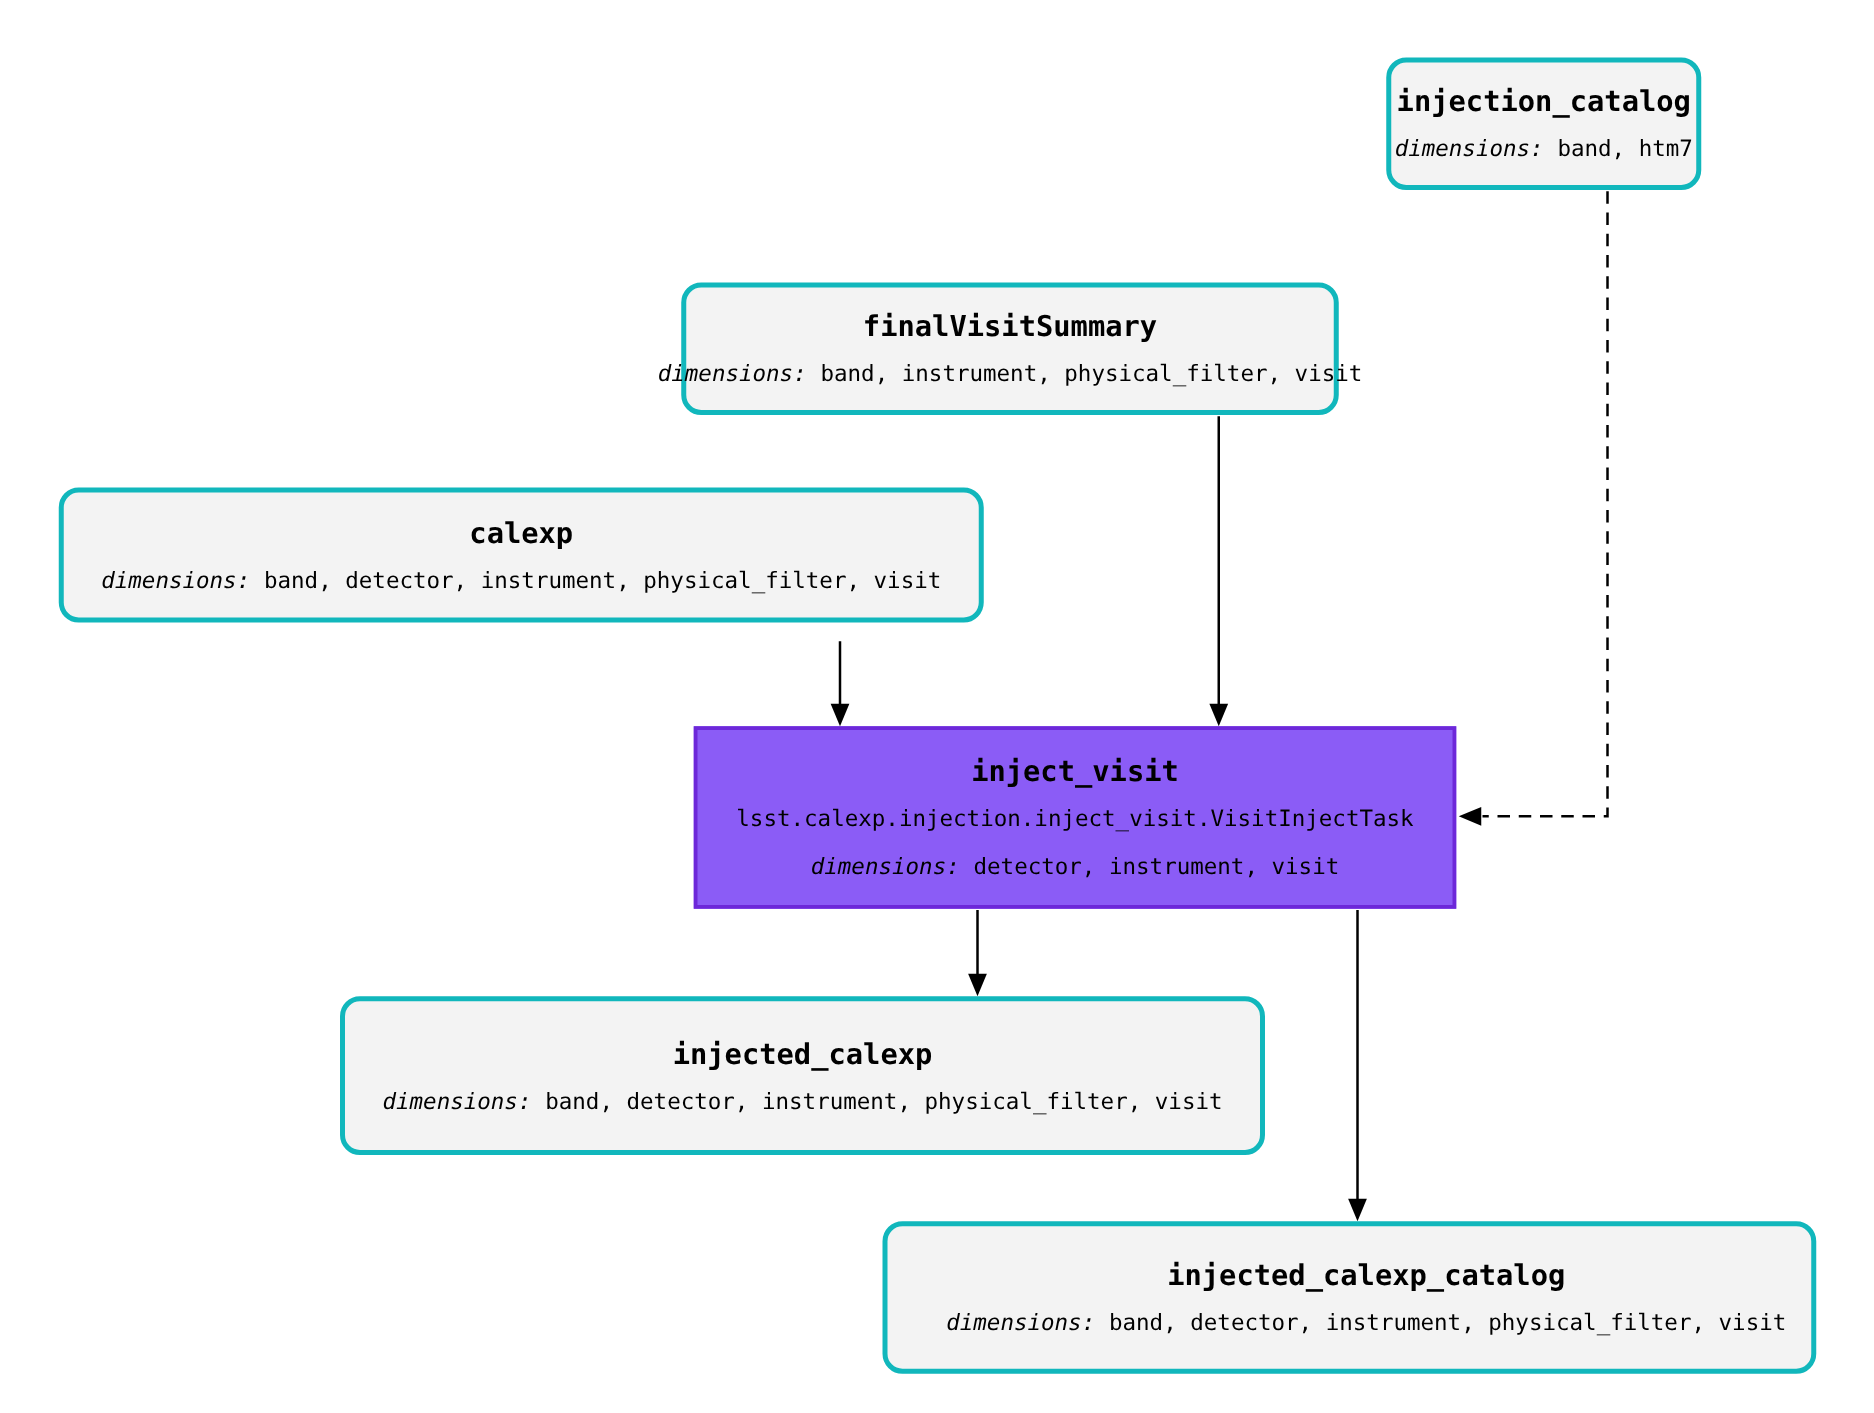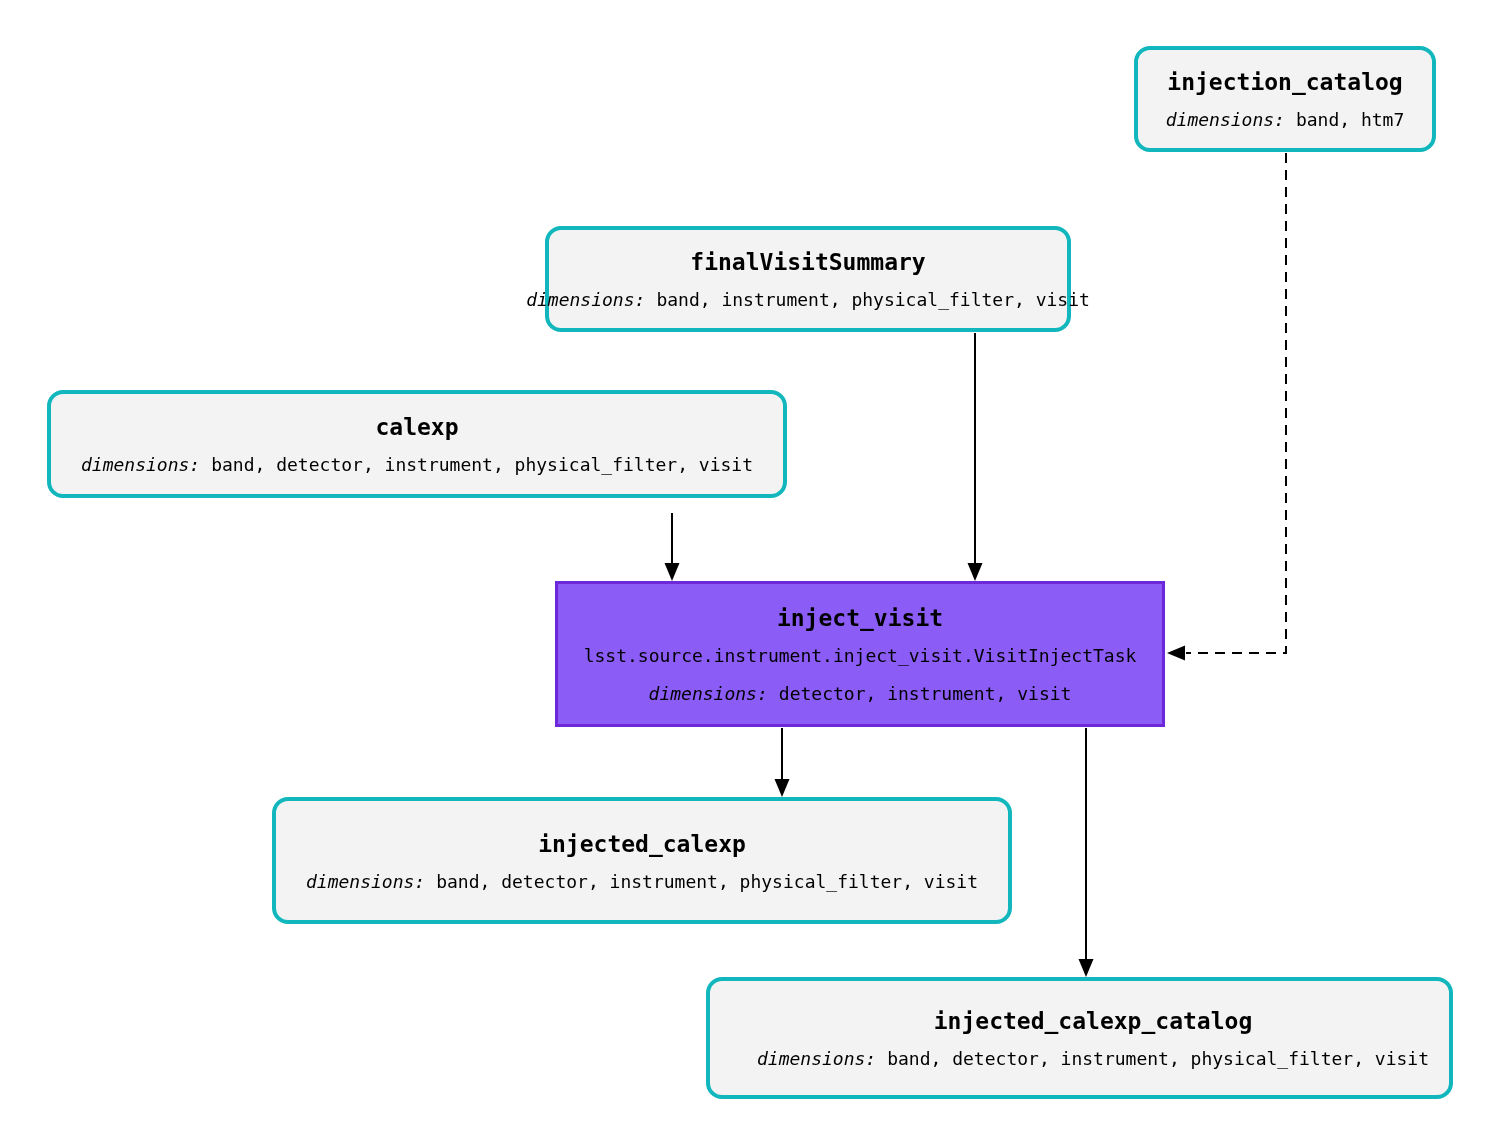--- a/index.html
+++ b/index.html
@@ -53,21 +53,21 @@
     line-height: 28px;
   }
   .task .task-class { margin-top: 6px; }
   .task .dims-line  { margin-top: 10px; }
   .dataset .dims-line { margin-top: 6px; }
   .dim-label {
     font-style: italic;
     margin-right: 11px;
   }
   
-  #node-injection-catalog       { left: 1134px; top:  46px; width: 302px; height: 106px; }
+  #node-injection-catalog       { left: 1109px; top:  46px; width: 252px; height: 106px; }
   #node-finalVisitSummary       { left:  545px; top: 226px; width: 526px; height: 106px; }
   #node-calexp                  { left:   47px; top: 390px; width: 740px; height: 108px; }
   #node-inject-visit            { left:  555px; top: 581px; width: 610px; height: 146px; }
   #node-injected-calexp         { left:  272px; top: 797px; width: 740px; height: 127px; }
   #node-injected-calexp-catalog { left:  706px; top: 977px; width: 747px; height: 122px; padding-left: 27px; }
 </style>
 </head>
 <body>
 
 <div id="canvas">
@@ -116,21 +116,21 @@
 
   <div class="node dataset" id="node-calexp">
     <div class="node-title">calexp</div>
     <div class="node-line dims-line">
       <span class="dim-label">dimensions:</span><span>band, detector, instrument, physical_filter, visit</span>
     </div>
   </div>
 
   <div class="node task" id="node-inject-visit">
     <div class="node-title">inject_visit</div>
-    <div class="node-line task-class">lsst.source.instrument.inject_visit.VisitInjectTask</div>
+    <div class="node-line task-class">lsst.calexp.injection.inject_visit.VisitInjectTask</div>
     <div class="node-line dims-line">
       <span class="dim-label">dimensions:</span><span>detector, instrument, visit</span>
     </div>
   </div>
 
   <div class="node dataset" id="node-injected-calexp">
     <div class="node-title">injected_calexp</div>
     <div class="node-line dims-line">
       <span class="dim-label">dimensions:</span><span>band, detector, instrument, physical_filter, visit</span>
     </div>

